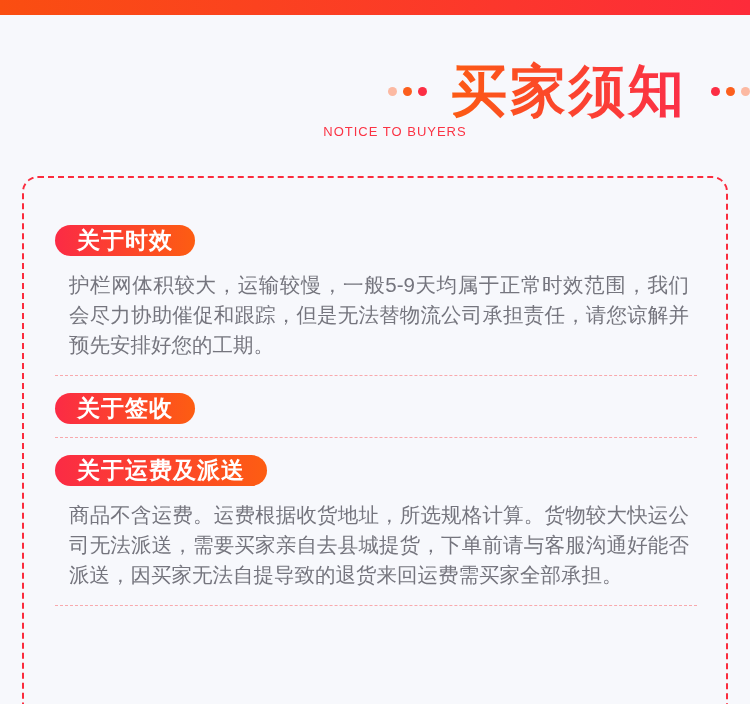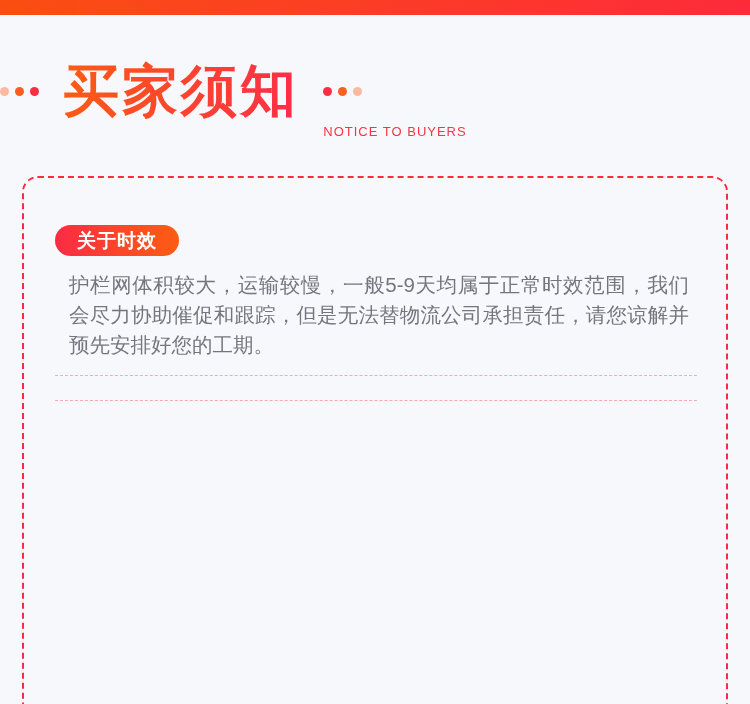--- a/index.html
+++ b/index.html
@@ -18,21 +18,21 @@
     height: 15px;
     width: 100%;
     background: linear-gradient(90deg, #fa4e11 0%, #fd2b3a 100%);
   }
 
   
   .header { text-align: center; }
   .title-row {
     display: flex;
     align-items: center;
-    justify-content: flex-start;
+    justify-content: flex-end;
     gap: 24px;
     margin-top: 44px;
   }
   .dots { display: flex; gap: 6px; align-items: center; }
   .dot { width: 9px; height: 9px; border-radius: 50%; }
   .dots-left .d1 { background: #fcb9a2; }
   .dots-left .d2 { background: #fc5f1d; }
   .dots-left .d3 { background: #fc2e44; }
   .dots-right .d1 { background: #fc2e44; }
   .dots-right .d2 { background: #fc5f1d; }
@@ -76,21 +76,21 @@
   .section:first-child { padding-top: 0; }
 
   .badge {
     display: inline-block;
     height: 31px;
     line-height: 31px;
     padding: 0 22px;
     border-radius: 17px;
     background: linear-gradient(90deg, #fb2b45 0%, #fd5d12 100%);
     color: #ffffff;
-    font-size: 19px;
+    font-size: 23px;
     font-weight: bold;
     letter-spacing: 1px;
     margin-bottom: 6px;
   }
 
   .section p {
     margin: 8px;
     padding-left: 6px;
     font-size: 20.5px;
     line-height: 30px;
@@ -121,16 +121,21 @@
 </div>
 
 <div class="notice-card">
 
   <div class="section">
     <span class="badge">关于时效</span>
     <p>护栏网体积较大，运输较慢，一般5-9天均属于正常时效范围，我们会尽力协助催促和跟踪，但是无法替物流公司承担责任，请您谅解并预先安排好您的工期。</p>
   </div>
 
   <div class="section">
+    <span class="badge">关于签收</span>
   </div>
 
+  <div class="section">
+    <span class="badge">关于运费及派送</span>
+    <p>商品不含运费。运费根据收货地址，所选规格计算。货物较大快运公司无法派送，需要买家亲自去县城提货，下单前请与客服沟通好能否派送，因买家无法自提导致的退货来回运费需买家全部承担。</p>
+  </div>
 
 </div>
 
 </body></html>

